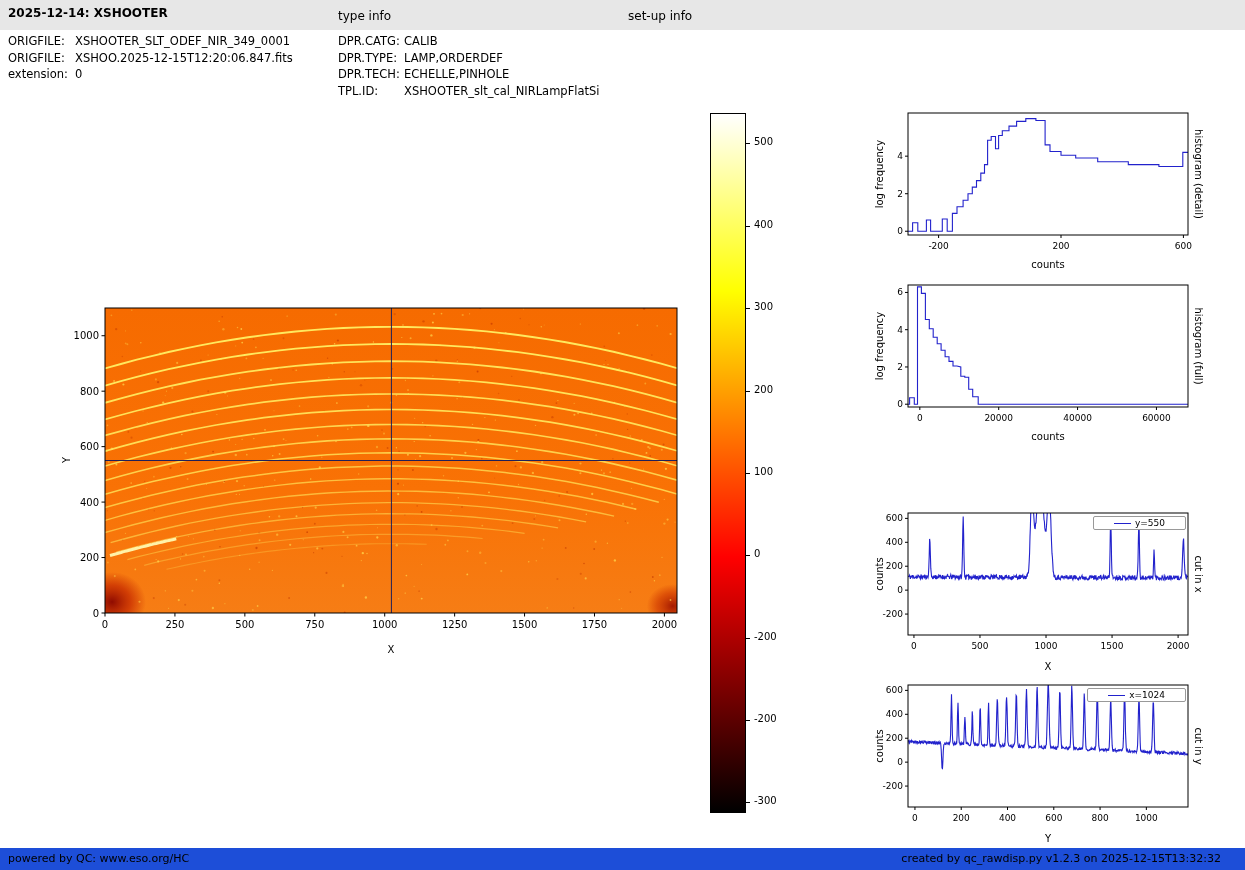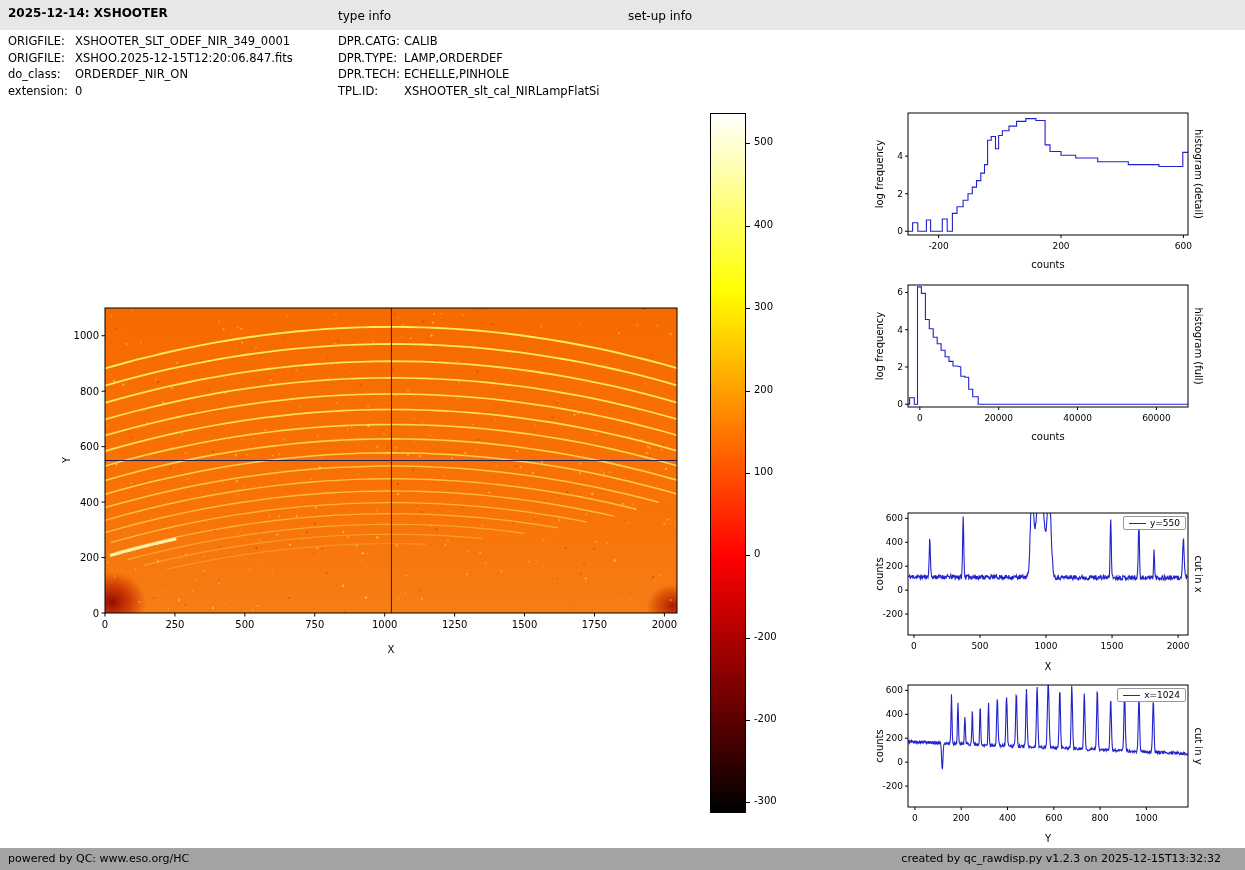--- a/index.html
+++ b/index.html
@@ -27,30 +27,30 @@
   #chart-hist-detail{left:845px;top:100px;width:372px;height:175px}
   #chart-hist-full{left:845px;top:272px;width:372px;height:175px}
   #chart-cut-x{left:845px;top:500px;width:372px;height:175px}
   #chart-cut-y{left:845px;top:672px;width:372px;height:175px}
 
   .axis-label{position:absolute;font-size:10px;white-space:nowrap;transform:translate(-50%,-50%);z-index:2}
   .rot-left{transform:translate(-50%,-50%) rotate(-90deg)}
   .rot-right{transform:translate(-50%,-50%) rotate(90deg)}
 
   .legend{position:absolute;display:flex;align-items:center;gap:4px;border:1px solid #999;background:#fff;
-          padding:1px 5px;font-size:9px;border-radius:2px;z-index:3;white-space:nowrap}
+          padding:1px 20px;font-size:9px;border-radius:2px;z-index:3;white-space:nowrap}
   .legend-line{display:inline-block;width:17px;height:0;border-top:1.4px solid #2222cc}
 
   .colorbar{position:absolute;left:710px;top:113px;width:36px;height:700px;border:1px solid #000;
             background:linear-gradient(to top,#000000 0%,#ff0000 36.5%,#ffff00 74.6%,#ffffff 100%)}
   .cb-ticks{position:absolute;left:746px;top:113px;width:60px;height:702px}
   .cb-tick{position:absolute;left:8px;font-size:10px}
   .cb-mark{position:absolute;left:0;width:4px;height:1px;background:#000}
 
-  .footer{position:absolute;left:0;top:848px;width:100%;height:22px;background:#a3a3a3;font-size:11px}
+  .footer{position:absolute;left:0;top:848px;width:100%;height:22px;background:#1d4ed8;font-size:11px}
   .footer-left{position:absolute;left:8px;top:4px;white-space:nowrap}
   .footer-right{position:absolute;right:24px;top:4px;white-space:nowrap}
 
   svg{position:absolute;left:0;top:0}
   svg text{font-family:"DejaVu Sans","Liberation Sans",sans-serif;fill:#000}
 </style>
 </head>
 <body>
 
 <div class="page">
@@ -62,24 +62,20 @@
   </header>
 
   <div class="meta-block" id="meta-files">
       <div class="meta-row">
         <span class="meta-label">ORIGFILE:</span>
         <span class="meta-value">XSHOOTER_SLT_ODEF_NIR_349_0001</span>
       </div>
       <div class="meta-row">
         <span class="meta-label">ORIGFILE:</span>
         <span class="meta-value">XSHOO.2025-12-15T12:20:06.847.fits</span>
-      </div>
-      <div class="meta-row">
-        <span class="meta-label">do_class:</span>
-        <span class="meta-value">ORDERDEF_NIR_ON</span>
       </div>
       <div class="meta-row">
         <span class="meta-label">extension:</span>
         <span class="meta-value">0</span>
       </div>
     </div>
   <div class="meta-block" id="meta-type">
       <div class="meta-row">
         <span class="meta-label">DPR.CATG:</span>
         <span class="meta-value">CALIB</span>

